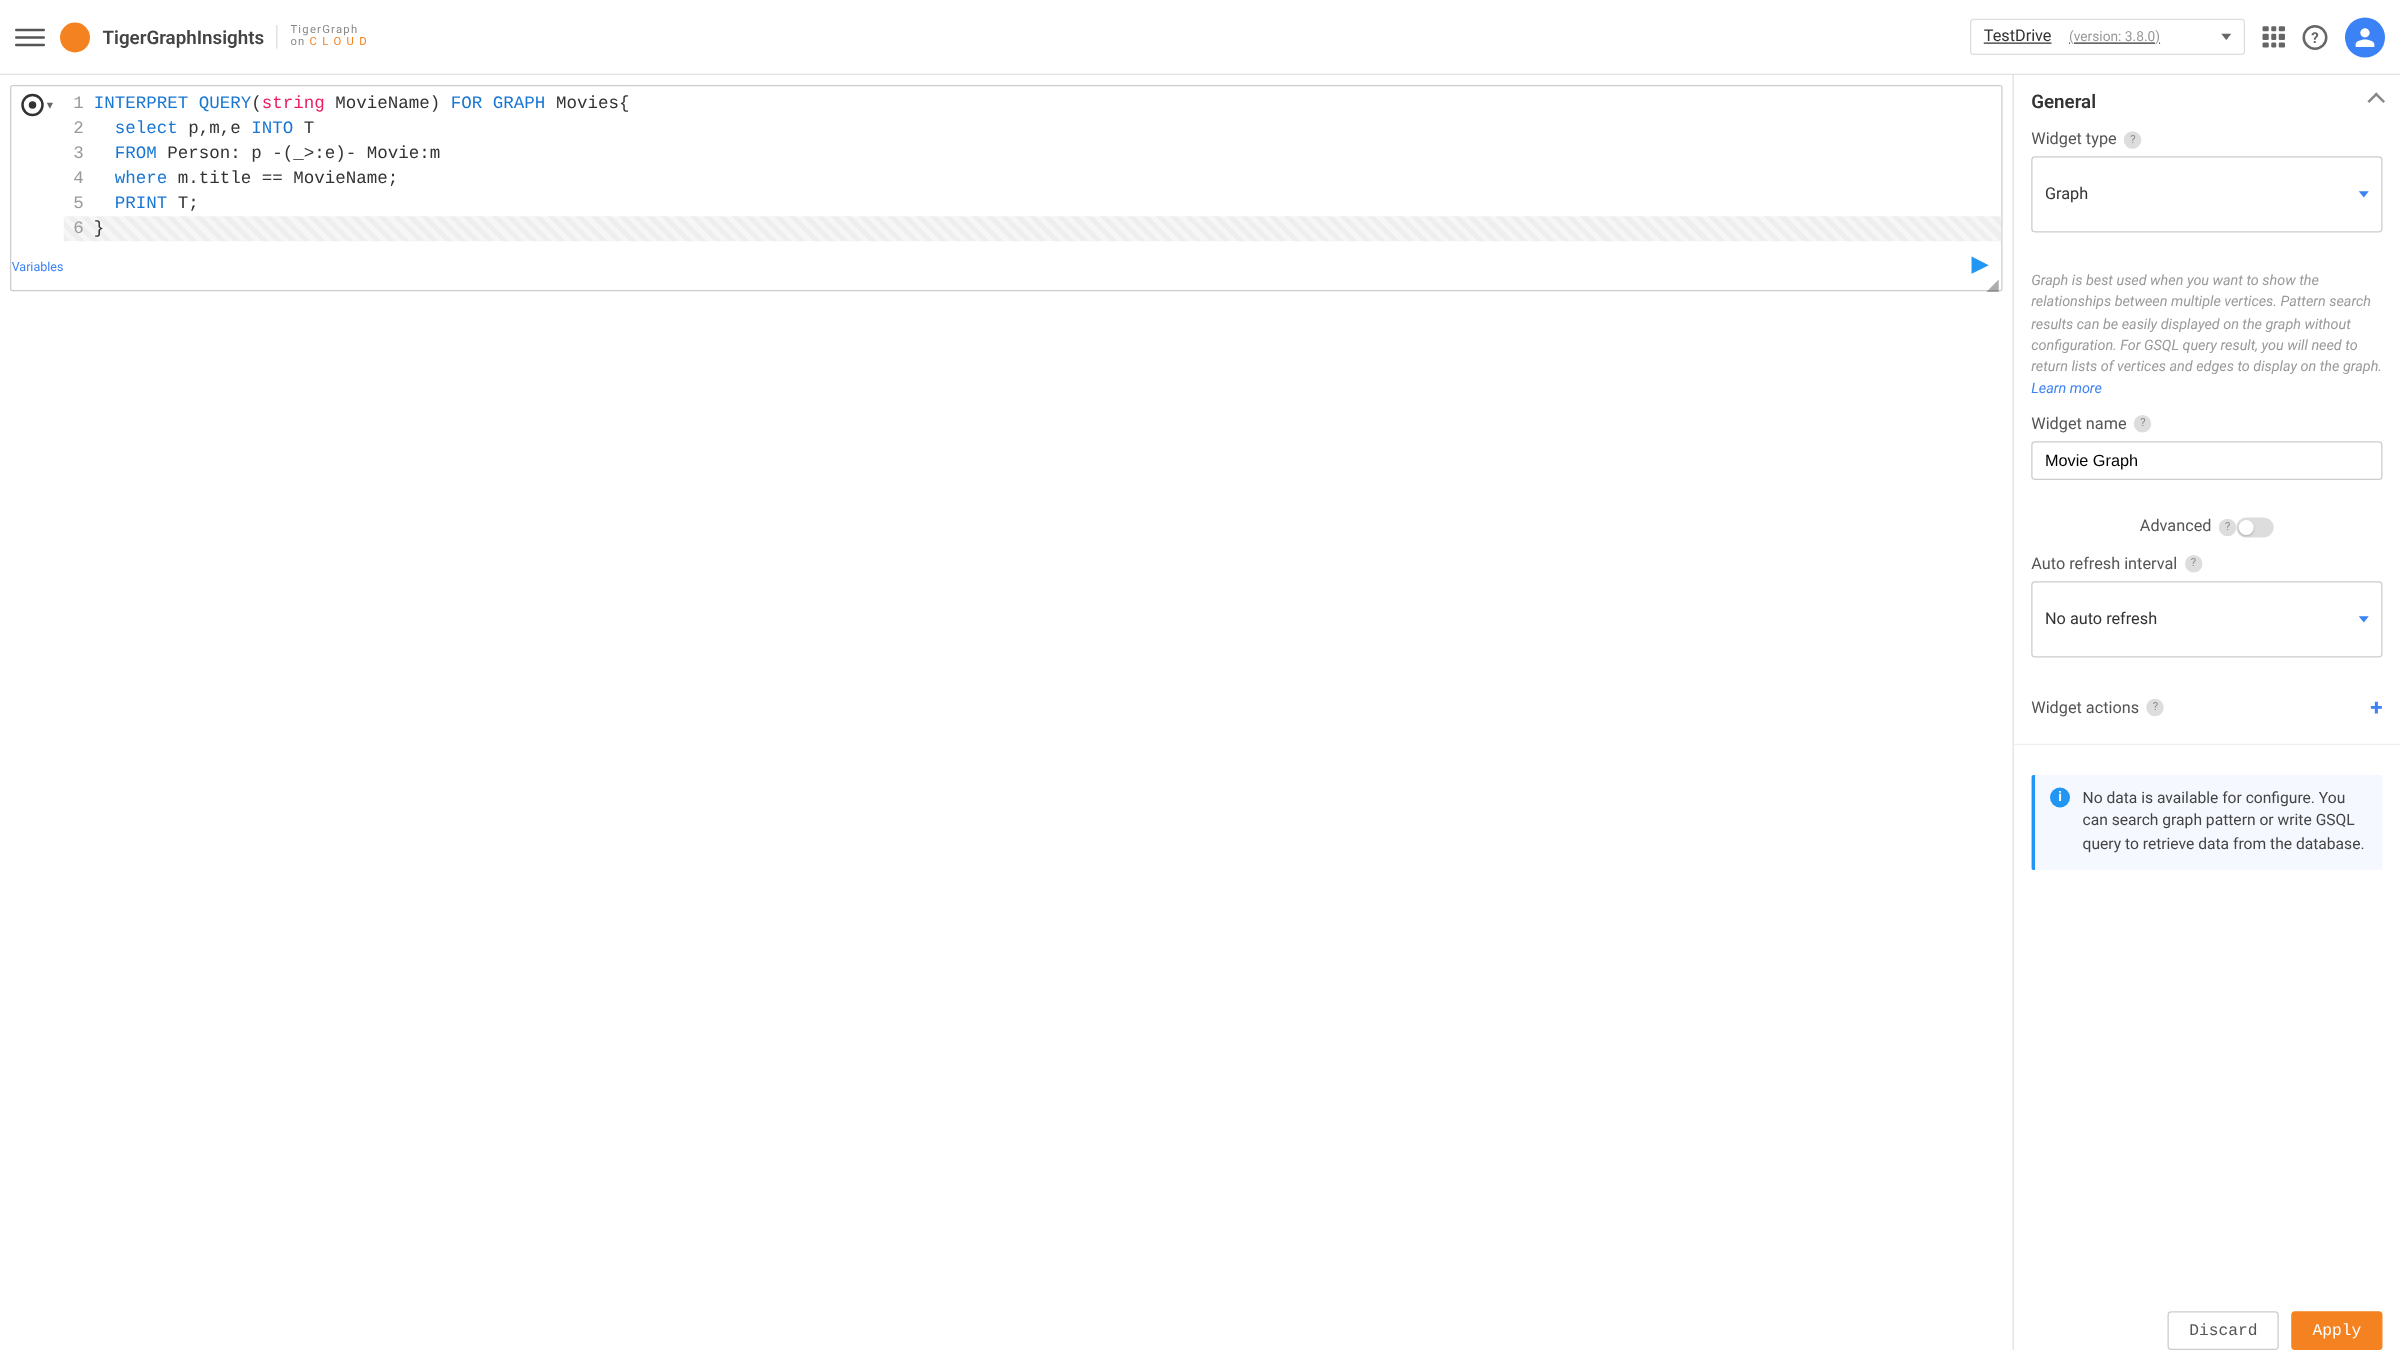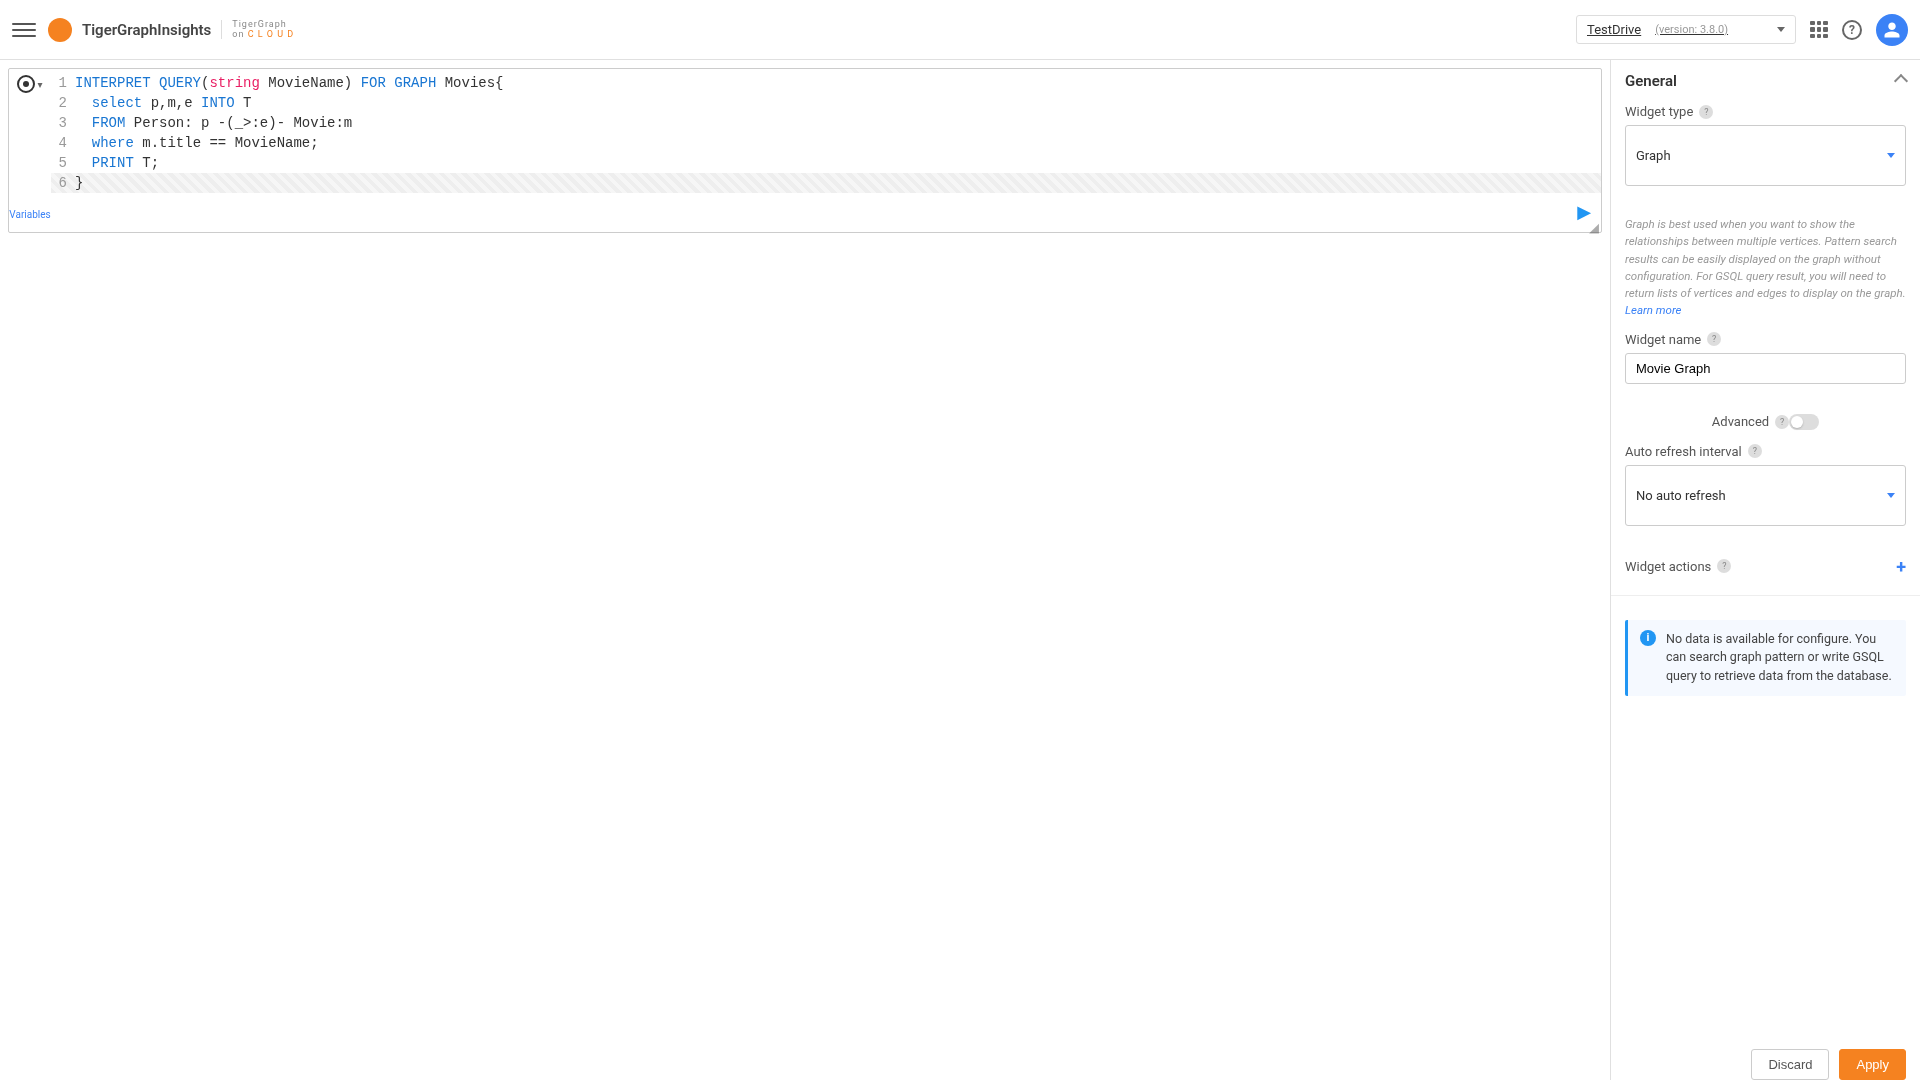--- a/index.html
+++ b/index.html
@@ -59,21 +59,21 @@
 .toggle { width: 30px; height: 16px; background: #ddd; border-radius: 8px; position: relative; cursor: pointer; }
 .toggle::after { content: ""; position: absolute; width: 12px; height: 12px; background: #fff; border-radius: 50%; top: 2px; left: 2px; box-shadow: 0 1px 2px rgba(0,0,0,0.2); }
 .actions-row { display: flex; align-items: center; justify-content: space-between; margin-bottom: 14px; }
 .plus-icon { color: #3b82f6; font-size: 18px; cursor: pointer; font-weight: bold; }
 
 .info-card { border-left: 3px solid #2196f3; background: #f5f9ff; padding: 10px 12px; border-radius: 2px; display: flex; gap: 10px; margin-top: 10px; }
 .info-card-icon { width: 16px; height: 16px; background: #2196f3; border-radius: 50%; color: #fff; font-size: 11px; font-weight: bold; display: flex; align-items: center; justify-content: center; flex-shrink: 0; }
 .info-card-text { font-size: 12.5px; color: #444; line-height: 1.5; }
 
 .panel-footer { margin-top: auto; display: flex; justify-content: flex-end; gap: 10px; padding-top: 14px; }
-.btn { padding: 7px 16px; border-radius: 3px; font-size: 13px; cursor: pointer; border: 1px solid transparent; }
+.btn { padding: 7px 16px; border-radius: 3px; font-size: 13px; cursor: pointer; border: 1px solid transparent; font-family: Liberation Mono, monospace; }
 .btn-discard { border-color: #ccc; background: #fff; color: #555; }
 .btn-apply { background: #f58220; color: #fff; border-color: #f58220; }
 
 .caret-down { width: 0; height: 0; border-left: 4px solid transparent; border-right: 4px solid transparent; border-top: 5px solid #666; }
 .caret-down.blue { border-top-color: #3b82f6; }
 .chev-up { width: 10px; height: 10px; border-top: 2px solid #888; border-right: 2px solid #888; transform: rotate(-45deg); }
 </style>
 </head>
 <body>
 

